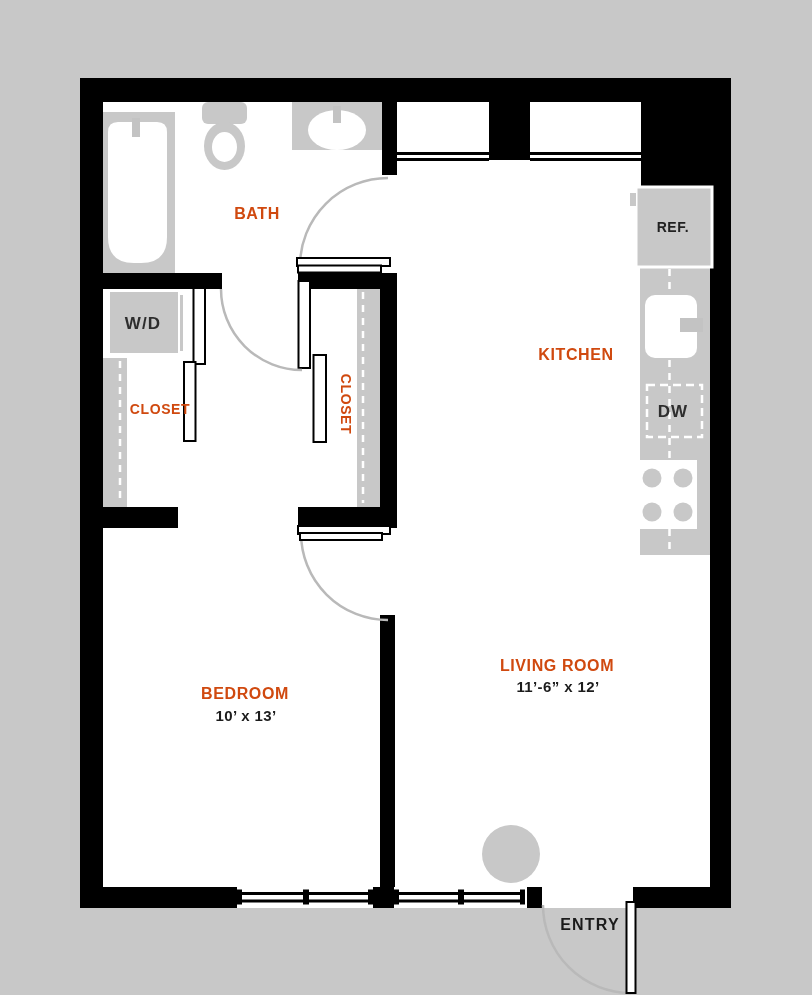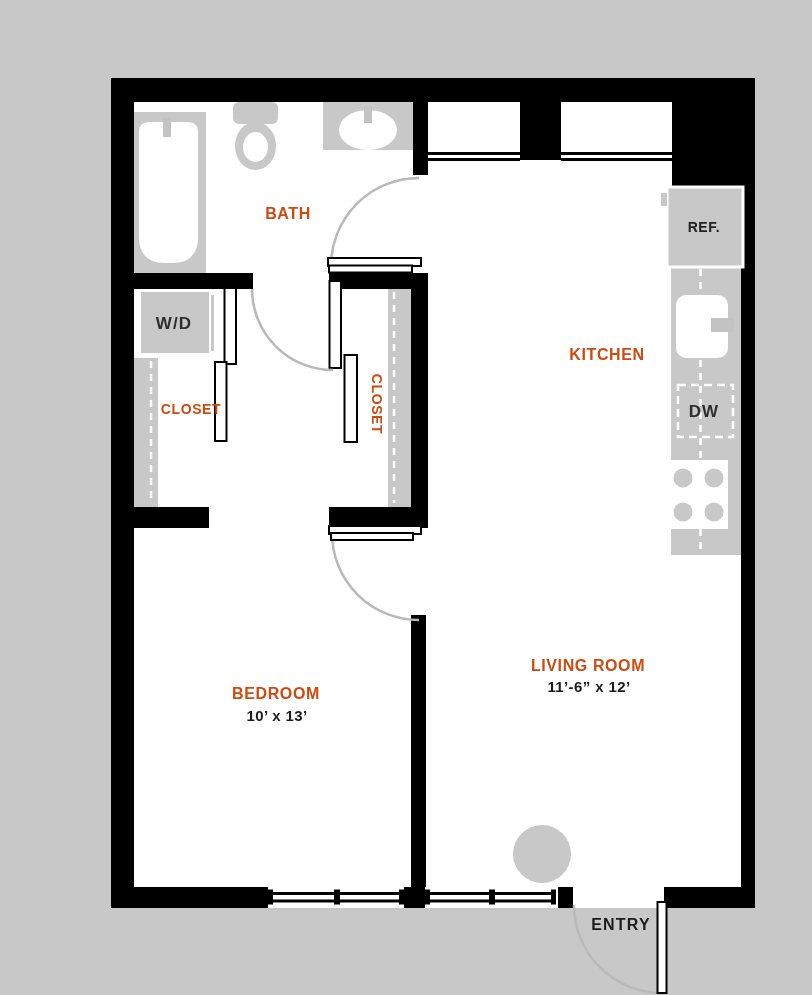--- a/index.html
+++ b/index.html
@@ -1,16 +1,16 @@
 <!DOCTYPE html>
 <html><head>
 <meta charset="utf-8">
 <style>
   html,body{margin:0;padding:0;background:#c8c8c8;}
-  .stage{width:724px;height:995px;position:relative;overflow:hidden;background:#c8c8c8;margin-left:31px;}
+  .stage{width:812px;height:995px;position:relative;overflow:hidden;background:#c8c8c8;}
   svg{display:block;}
   .wall{fill:#000000;}
   .floor{fill:#ffffff;}
   .fix{fill:#c8c8c8;}
   .fixd{fill:#c3c3c3;}
   .leaf{fill:#ffffff;stroke:#000000;stroke-width:2;}
   .panel{fill:#ffffff;stroke:#000000;stroke-width:2;}
   .arc{fill:none;stroke:#b9b9b9;stroke-width:2.5;}
   .glz{fill:#000000;}
   .dashw{stroke:#ffffff;stroke-width:2.5;stroke-dasharray:7 6;fill:none;}

